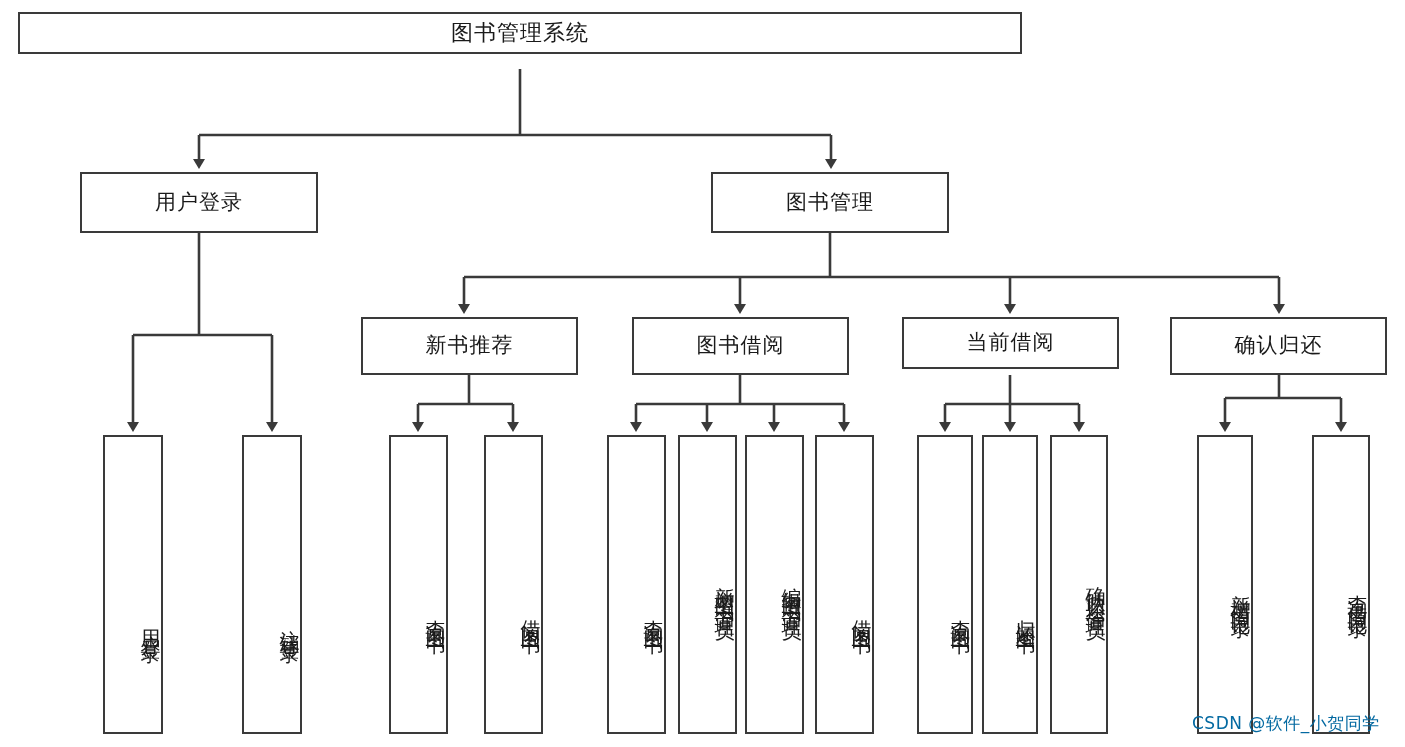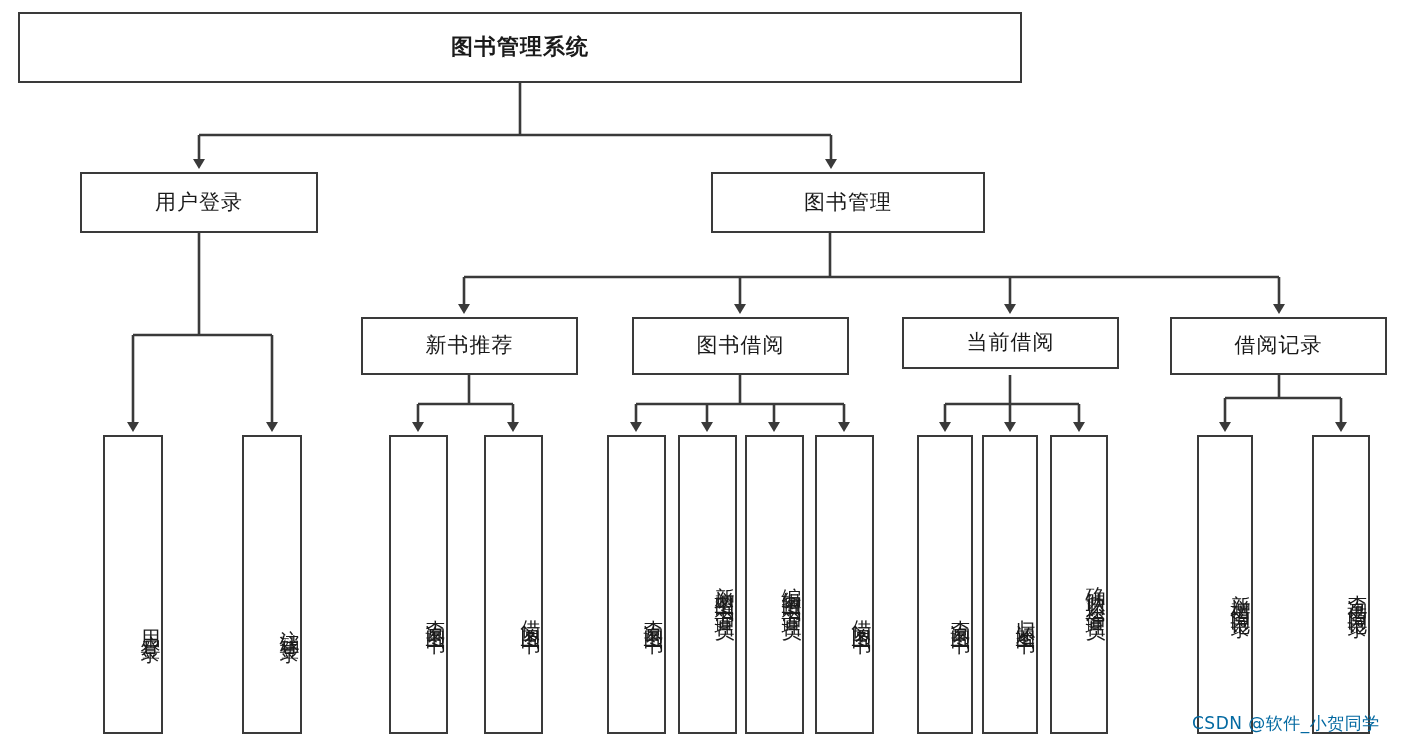--- a/index.html
+++ b/index.html
@@ -118,29 +118,29 @@
       <path d="M1010,404 L1010,423" marker-end="url(#arrow)"></path>
       <path d="M1079,404 L1079,423" marker-end="url(#arrow)"></path>
 
       <path d="M1279,375 L1279,398"></path>
       <path d="M1225,398 L1341,398"></path>
       <path d="M1225,398 L1225,423" marker-end="url(#arrow)"></path>
       <path d="M1341,398 L1341,423" marker-end="url(#arrow)"></path>
     </g>
   </svg>
 
-  <div class="node node-h node-root" style="left:18px; top:12px; width:1004px; height:71px;font-weight:bold;">图书管理系统</div>
+  <div class="node node-h node-root" style="left:18px; top:12px; width:1004px; height:42px;">图书管理系统</div>
 
   <div class="node node-h" style="left:80px; top:172px; width:238px; height:61px;">用户登录</div>
-  <div class="node node-h" style="left:711px; top:172px; width:274px; height:61px;">图书管理</div>
+  <div class="node node-h" style="left:711px; top:172px; width:238px; height:61px;">图书管理</div>
 
   <div class="node node-h" style="left:632px; top:317px; width:217px; height:58px;">图书借阅</div>
   <div class="node node-h" style="left:361px; top:317px; width:217px; height:58px;">新书推荐</div>
   <div class="node node-h" style="left:902px; top:317px; width:217px; height:52px;">当前借阅</div>
-  <div class="node node-h" style="left:1170px; top:317px; width:217px; height:58px;">借阅记录</div>
+  <div class="node node-h" style="left:1170px; top:317px; width:217px; height:58px;">确认归还</div>
 
   <div class="node node-v pad-top-lg" style="left:103px; top:435px; width:60px; height:299px;">用户登录</div>
   <div class="node node-v pad-top-lg" style="left:242px; top:435px; width:60px; height:299px;">注销登录</div>
 
   <div class="node node-v pad-top-md" style="left:389px; top:435px; width:59px; height:299px;">查询图书</div>
   <div class="node node-v pad-top-md" style="left:484px; top:435px; width:59px; height:299px;">借阅图书</div>
 
   <div class="node node-v pad-top-md" style="left:607px; top:435px; width:59px; height:299px;">查询图书</div>
   <div class="node node-v pad-top-sm" style="left:678px; top:435px; width:59px; height:299px;">新增图书（管理员）</div>
   <div class="node node-v pad-top-sm" style="left:745px; top:435px; width:59px; height:299px;">编辑图书（管理员）</div>

